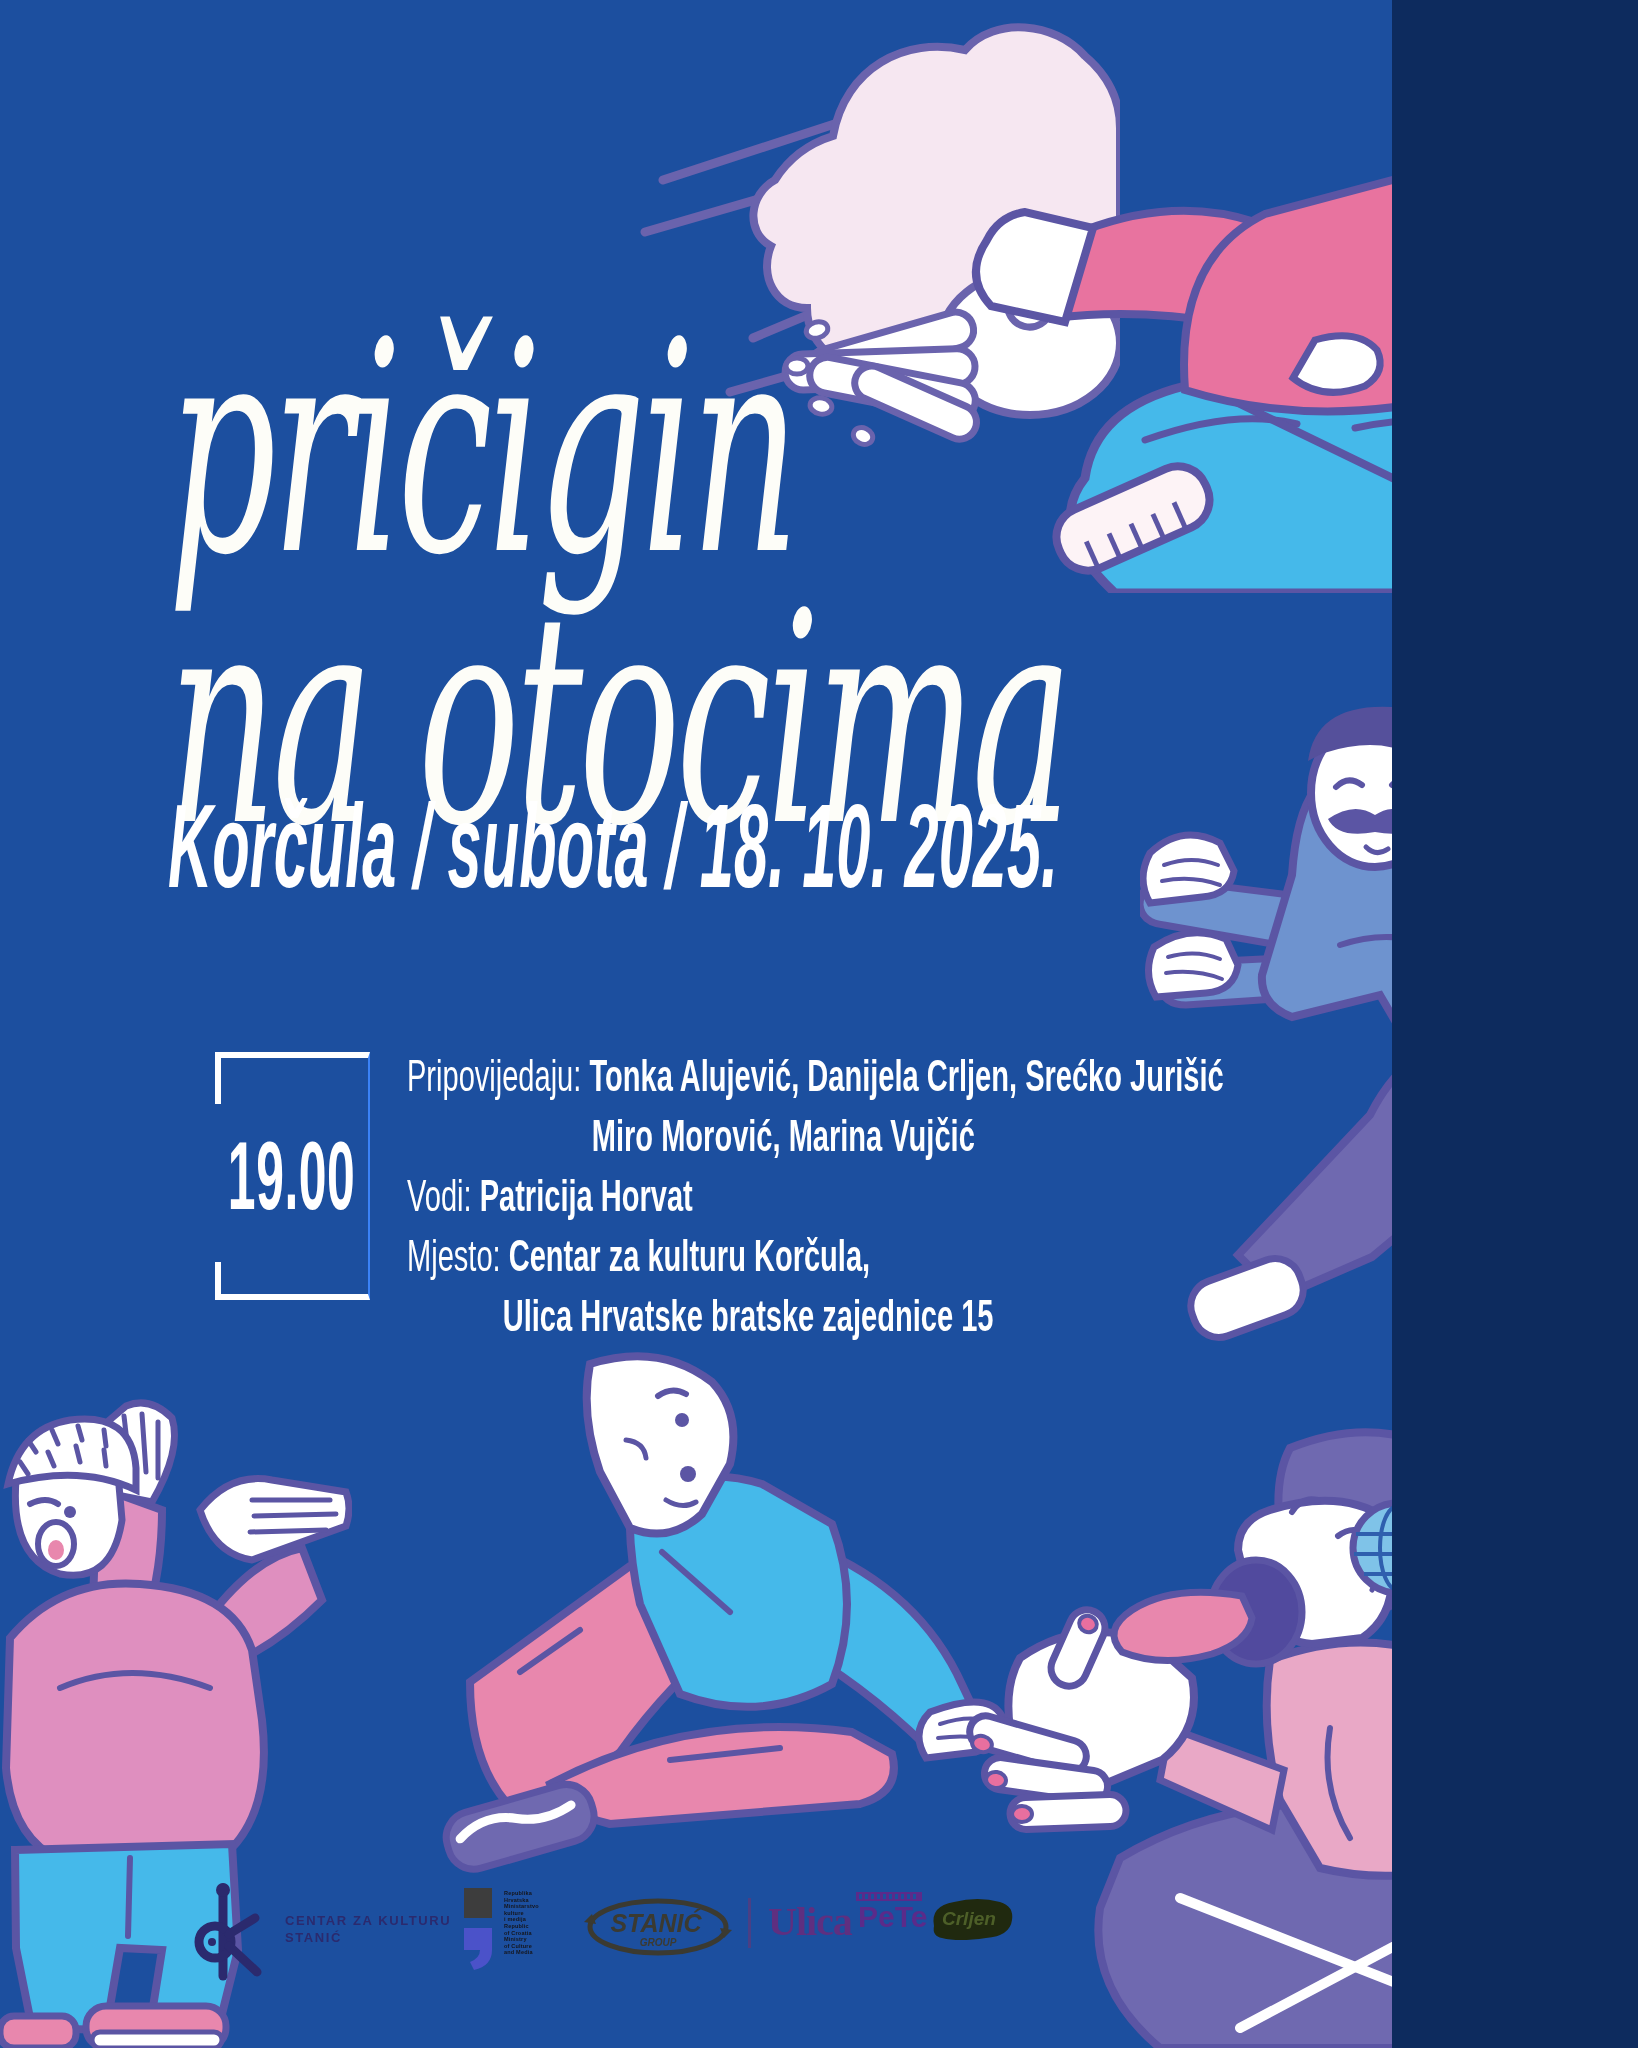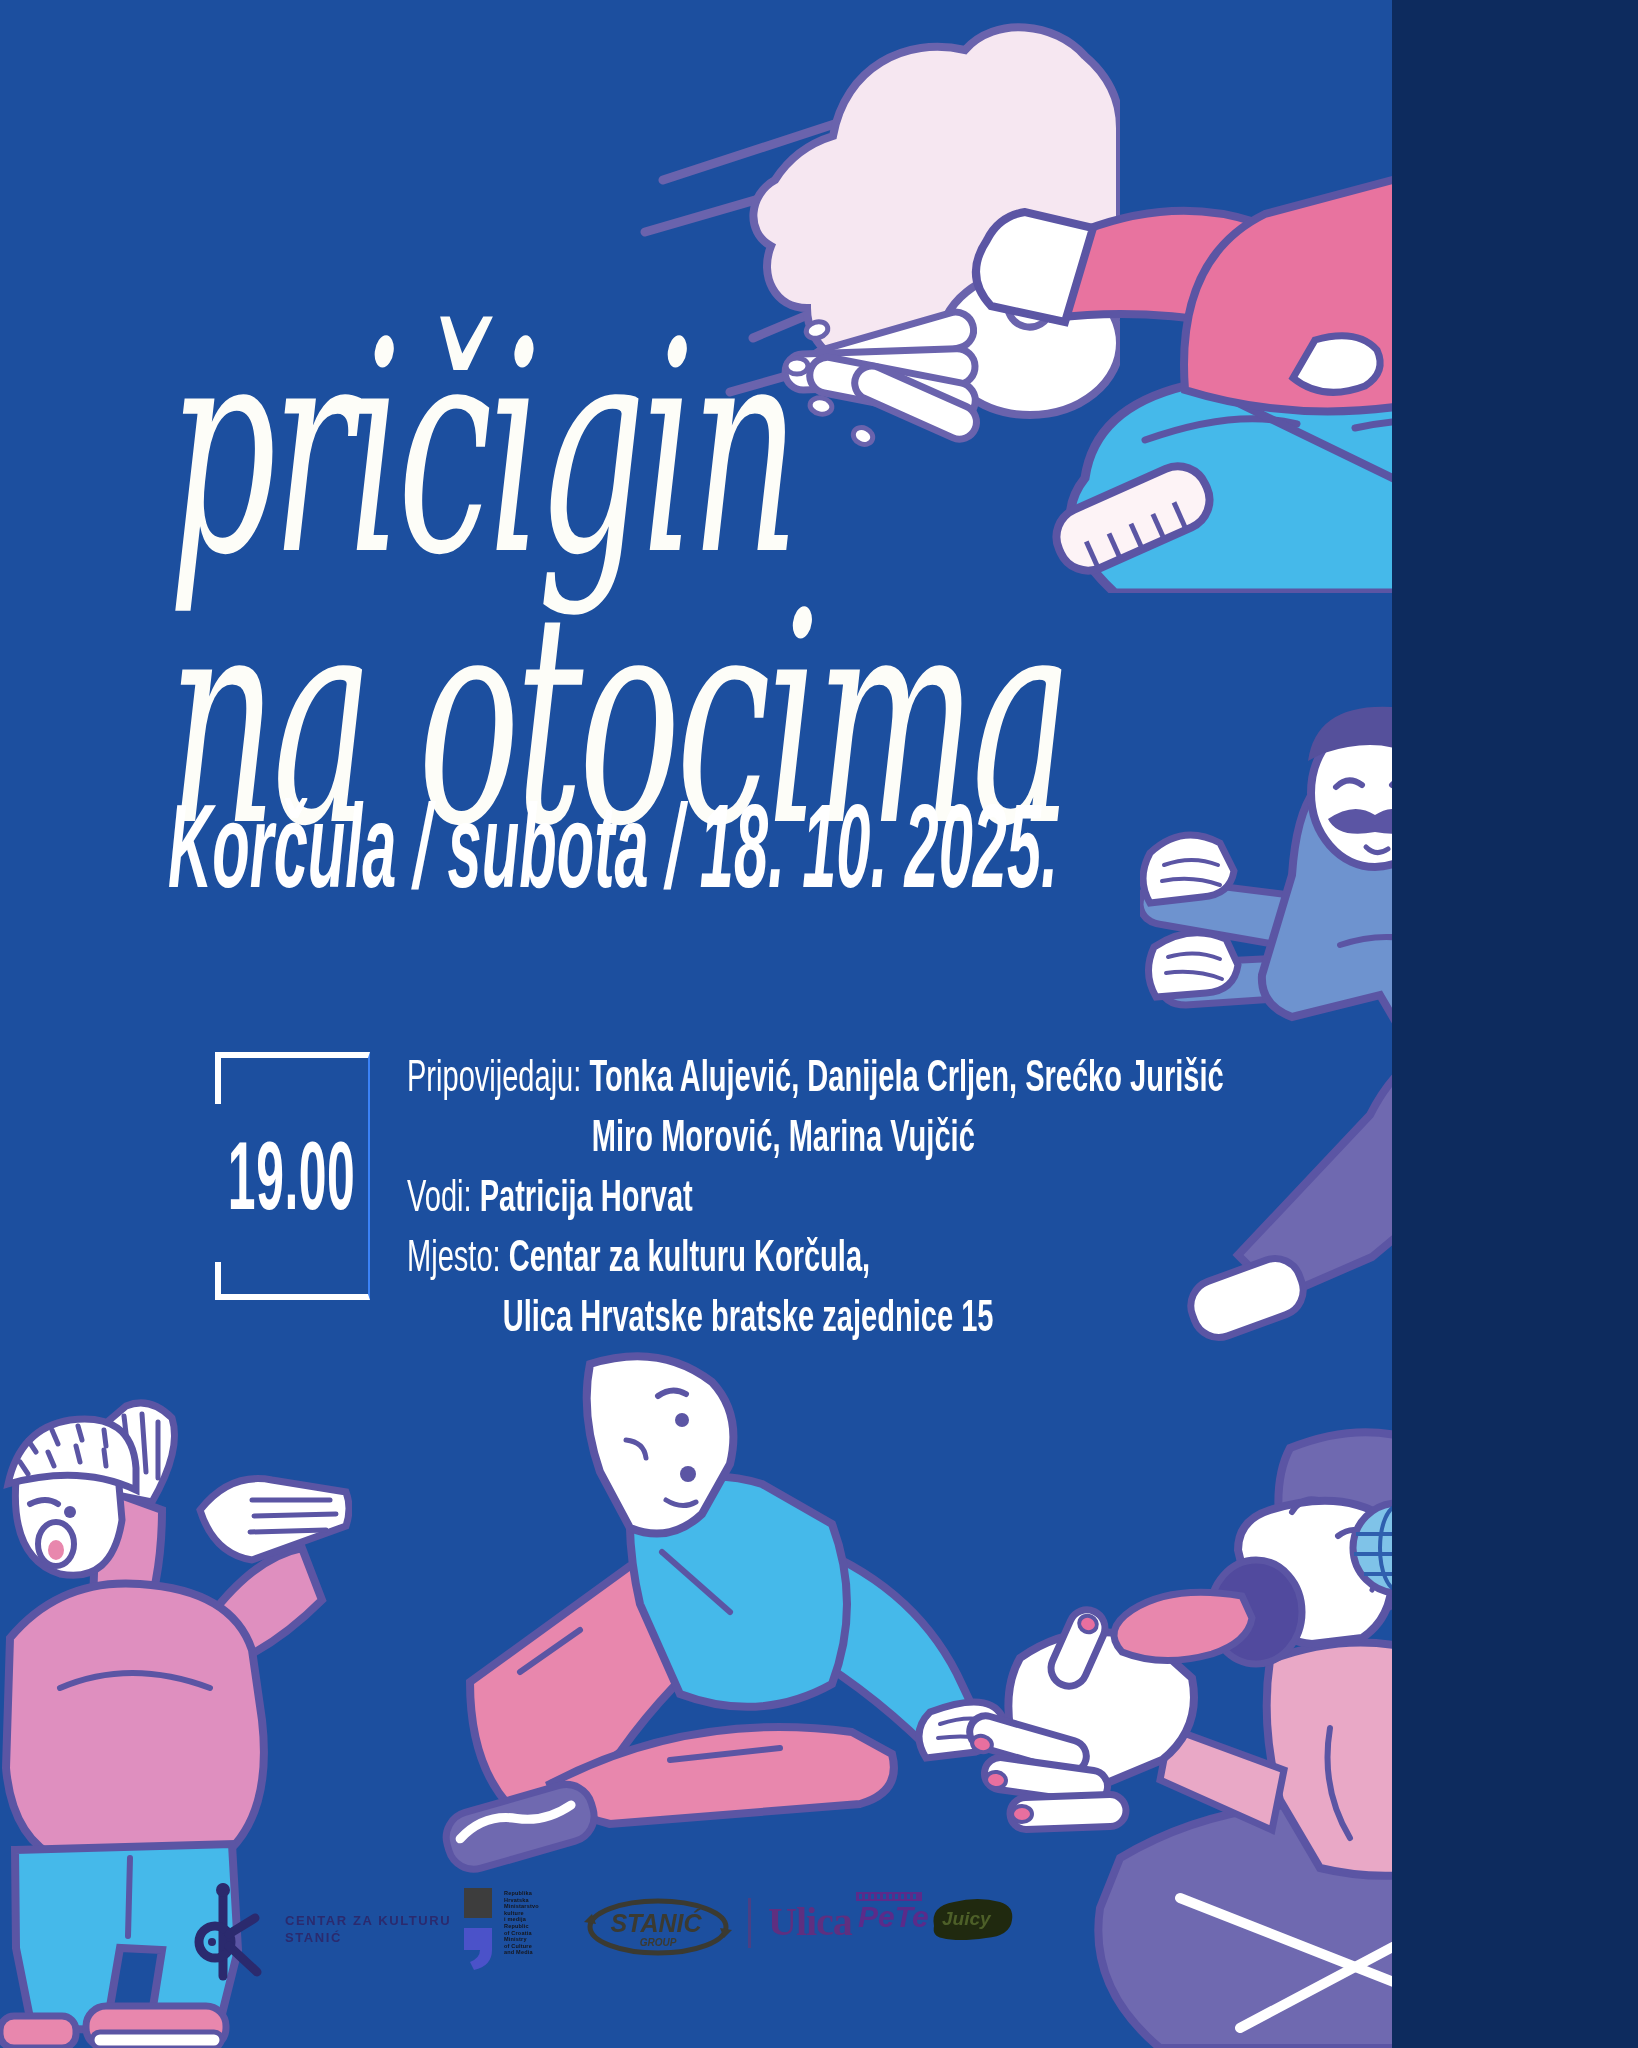--- a/index.html
+++ b/index.html
@@ -336,30 +336,30 @@
         <path d="M144,44 l8,-8 l-12,-2 z" fill="#3b3a31"></path>
         <text x="76" y="38" text-anchor="middle" font-family="Liberation Sans, sans-serif" font-size="25" font-weight="bold" font-style="italic" fill="#3b3a31">STANIĆ</text>
         <text x="78" y="52" text-anchor="middle" font-family="Liberation Sans, sans-serif" font-size="10" font-weight="bold" font-style="italic" fill="#3b3a31">GROUP</text>
       </svg>
     </div>
 
     <div class="divider" style="left:748px;top:18px;"></div>
 
     <div class="sp zala-text" style="left:768px;top:18px;">Ulica</div>
 
-    <div class="sp" style="left:856px;top:12px;width:70px;height:50px;font-style:italic;">
+    <div class="sp" style="left:856px;top:12px;width:70px;height:50px;">
       <div class="pete-banner">
           <i></i>
         </div>
       <div class="pete-text">PeTe</div>
     </div>
 
     <div class="sp" style="left:928px;top:16px;">
       <div class="juicy-blob">
         <svg width="86" height="46" viewBox="0 0 86 46">
           <path d="M6,30 Q2,10 26,6 Q50,0 72,6 Q86,10 84,24 Q82,40 58,42 Q30,46 14,42 Q4,40 6,30 Z" fill="#20290f"></path>
         </svg>
-        <div class="juicy-text">Juicy</div>
+        <div class="juicy-text">Crljen</div>
       </div>
     </div>
 
   </div>
 </div>
 
 </body></html>

